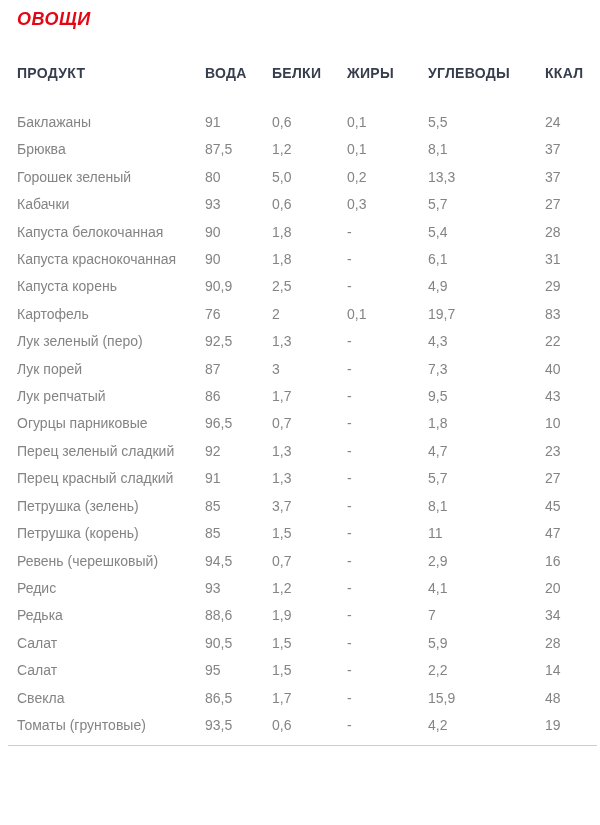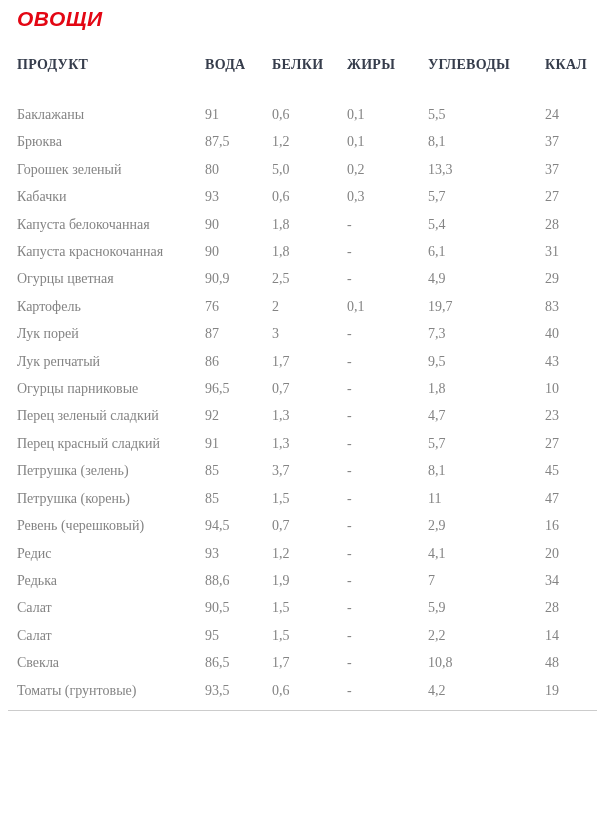--- a/index.html
+++ b/index.html
@@ -10,38 +10,37 @@
   }
   .page {
     width: 600px;
     height: 825px;
     background: #ffffff;
     overflow: hidden;
     box-sizing: border-box;
   }
   .title {
     margin: 6px 0 0 17px;
-    font-size: 21px;
+    font-size: 18px;
     line-height: 26px;
     font-weight: bold;
     font-style: italic;
     color: #e30613;
     letter-spacing: 0.5px;
   }
   .table-wrap {
     margin: 0 3px 0 8px;
     border-bottom: 1px solid #cccccc;
     padding-bottom: 6px;
   }
   table.nutrition {
     width: 100%;
     border-collapse: collapse;
     table-layout: fixed;
-    margin-top: 24px;
-    font-family: Liberation Serif, serif;
+    margin-top: 32px;
   }
   col.c-product { width: 197px; }
   col.c-water   { width: 67px;  }
   col.c-protein { width: 75px;  }
   col.c-fat     { width: 81px;  }
   col.c-carbs   { width: 117px; }
   col.c-kcal    { width: 55px;  }
   thead th {
     text-align: left;
     vertical-align: top;
@@ -136,36 +135,44 @@
         </tr>
           <tr>
           <td>Капуста краснокочанная</td>
           <td>90</td>
           <td>1,8</td>
           <td>-</td>
           <td>6,1</td>
           <td>31</td>
         </tr>
           <tr>
-          <td>Огурцы цветная</td>
+          <td>Капуста корень</td>
           <td>90,9</td>
           <td>2,5</td>
           <td>-</td>
           <td>4,9</td>
           <td>29</td>
         </tr>
           <tr>
           <td>Картофель</td>
           <td>76</td>
           <td>2</td>
           <td>0,1</td>
           <td>19,7</td>
           <td>83</td>
         </tr>
           <tr>
+          <td>Лук зеленый (перо)</td>
+          <td>92,5</td>
+          <td>1,3</td>
+          <td>-</td>
+          <td>4,3</td>
+          <td>22</td>
+        </tr>
+          <tr>
           <td>Лук порей</td>
           <td>87</td>
           <td>3</td>
           <td>-</td>
           <td>7,3</td>
           <td>40</td>
         </tr>
           <tr>
           <td>Лук репчатый</td>
           <td>86</td>
@@ -252,21 +259,21 @@
           <td>1,5</td>
           <td>-</td>
           <td>2,2</td>
           <td>14</td>
         </tr>
           <tr>
           <td>Свекла</td>
           <td>86,5</td>
           <td>1,7</td>
           <td>-</td>
-          <td>10,8</td>
+          <td>15,9</td>
           <td>48</td>
         </tr>
           <tr>
           <td>Томаты (грунтовые)</td>
           <td>93,5</td>
           <td>0,6</td>
           <td>-</td>
           <td>4,2</td>
           <td>19</td>
         </tr>

